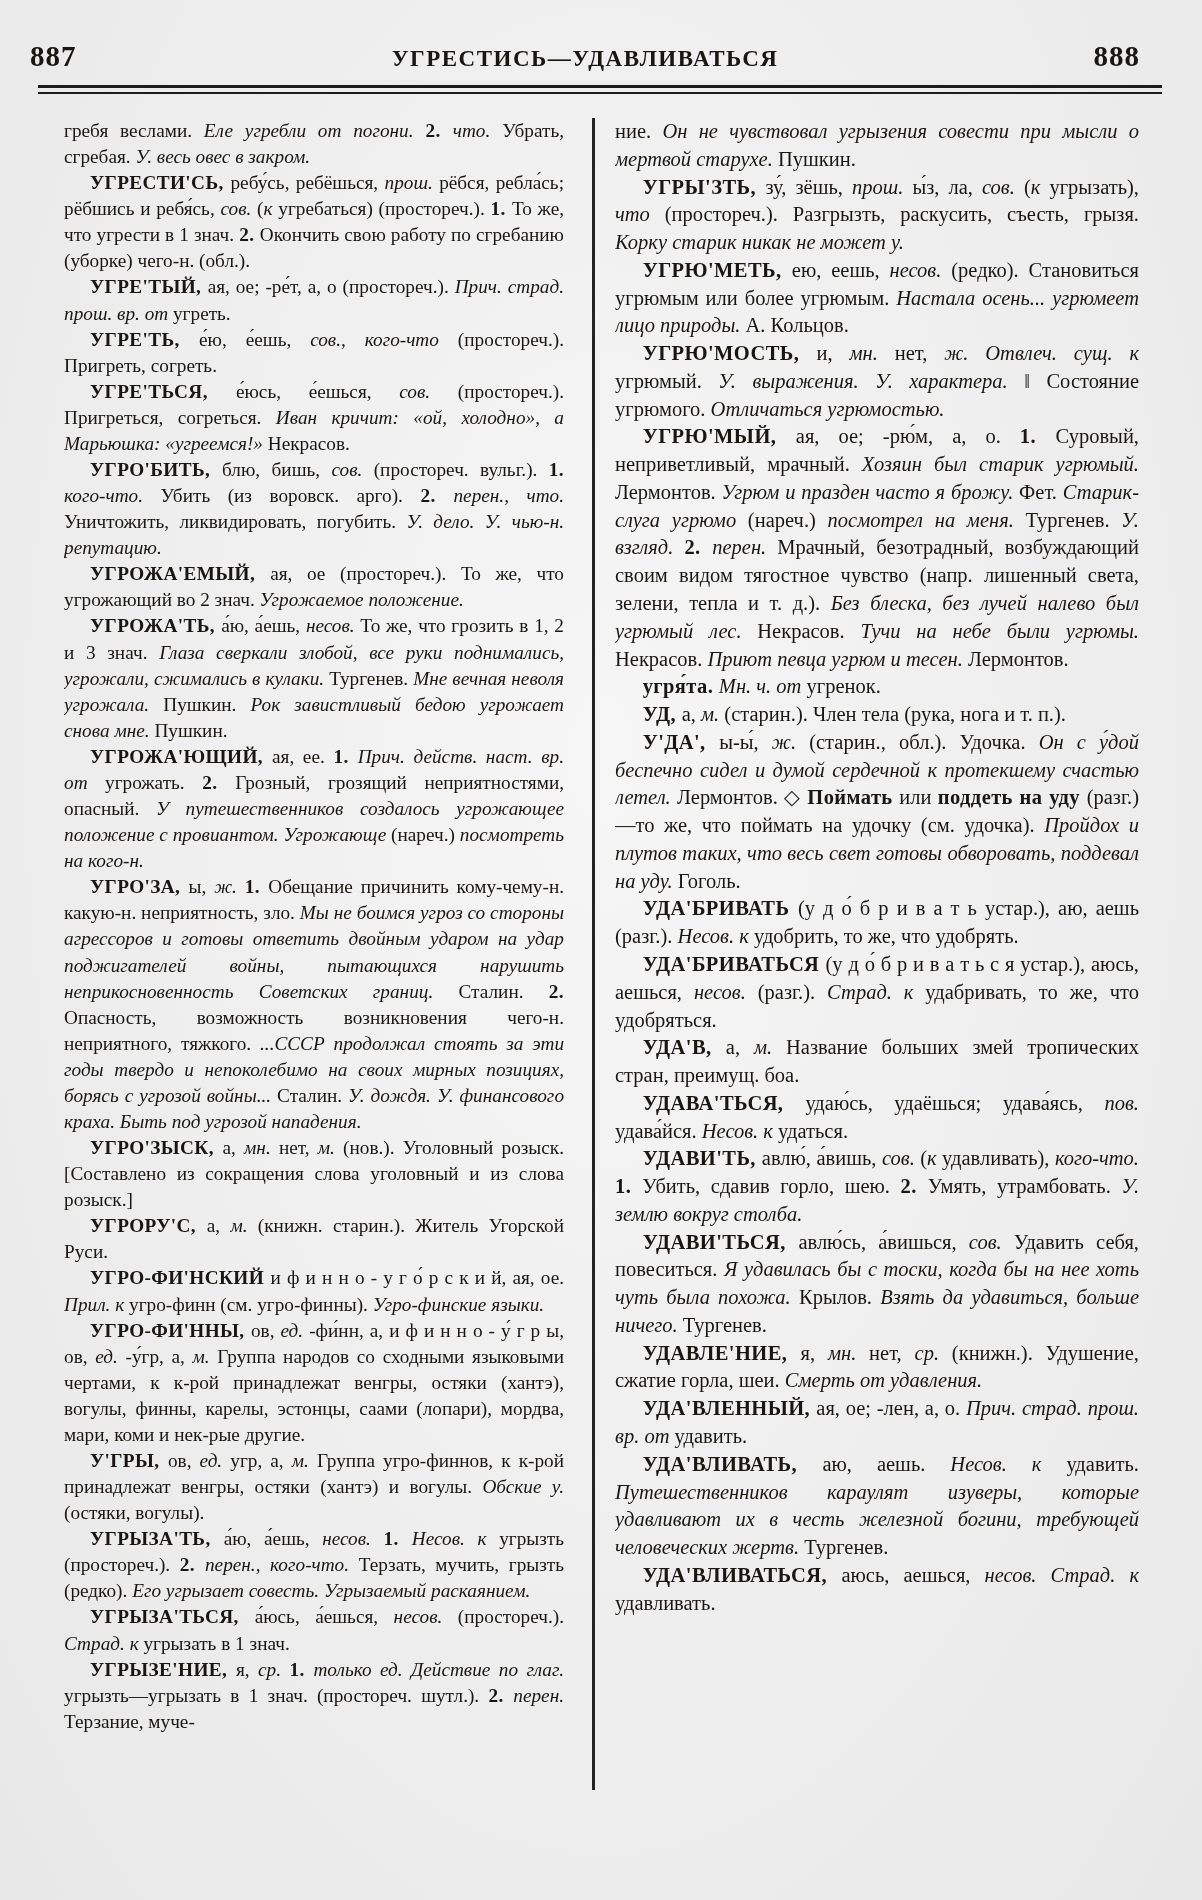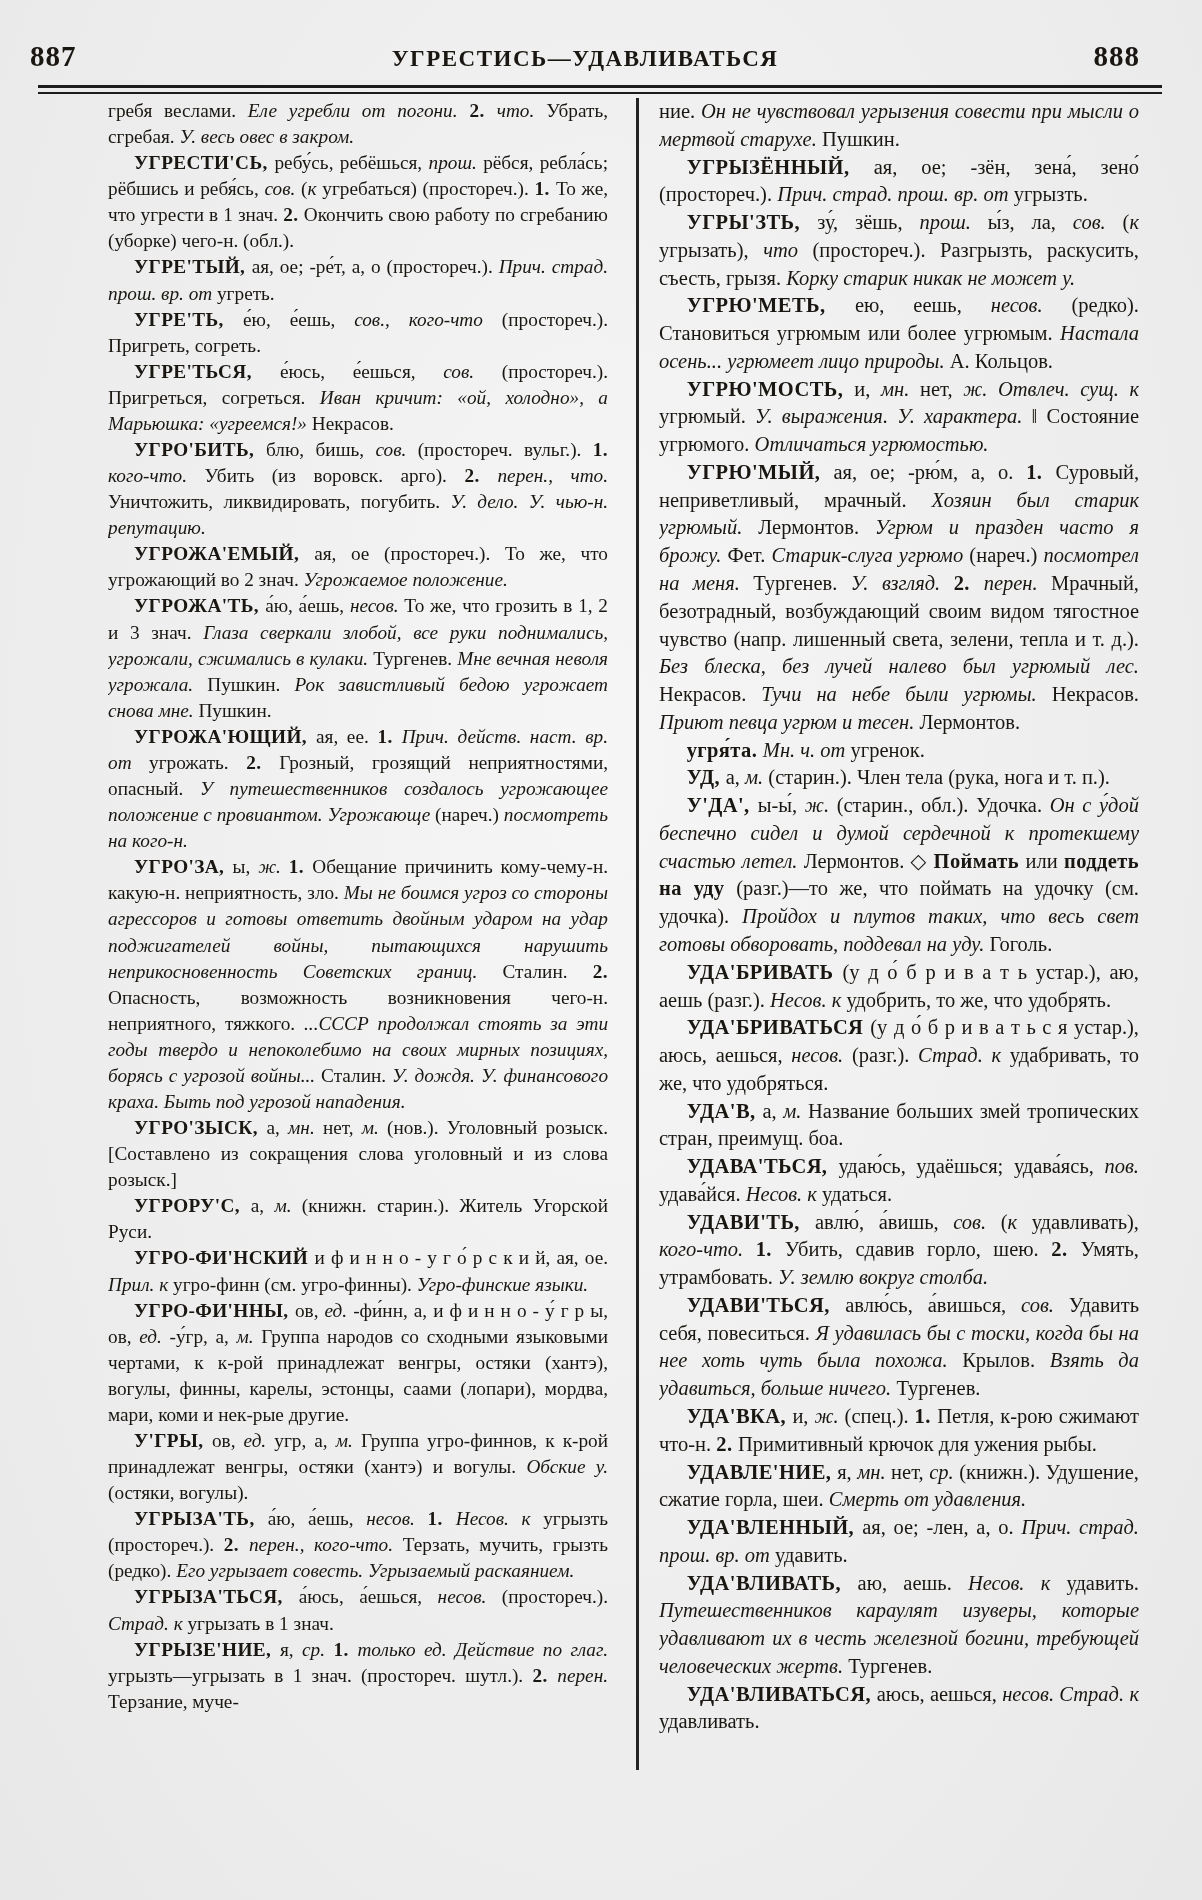--- a/index.html
+++ b/index.html
@@ -24,24 +24,23 @@
   .pagenum{font-weight:bold;font-size:29px;letter-spacing:1px;}
   .running-title{font-weight:bold;font-size:23px;letter-spacing:1.5px;white-space:nowrap;}
   .rule{
     margin:12px 40px 0 38px;
     height:4px;
     border-top:3px solid #1c1c1e;
     border-bottom:2px solid #1c1c1e;
   }
   .columns{
     display:flex;
-    padding:4px 63px 0 64px;
+    padding:24px 63px 0 64px;
     height:1672px;
     overflow:hidden;
-    margin-left:44px;
   }
   .col{
     text-align:justify;
     font-size:21.5px;
     line-height:1.355;
     hyphens:none;
     overflow:hidden;
   }
   .col-left{width:500px;margin-right:28px;}
   .divider{width:3px;background:#232325;align-self:stretch;}
@@ -82,35 +81,33 @@
         <p class="entry"><span class="r-b">УГРО-ФИ'НСКИЙ </span><span class="r-n">и ф и н н о - у г о́ р с к и й, ая, ое. </span><span class="r-i">Прил. к </span><span class="r-n">угро-финн (см. угро-финны). </span><span class="r-i">Угро-финские языки.</span></p>
         <p class="entry"><span class="r-b">УГРО-ФИ'ННЫ, </span><span class="r-n">ов, </span><span class="r-i">ед. </span><span class="r-n">-фи́нн, а, и ф и н н о - у́ г р ы, ов, </span><span class="r-i">ед. </span><span class="r-n">-у́гр, а, </span><span class="r-i">м. </span><span class="r-n">Группа народов со сходными языковыми чертами, к к-рой принадлежат венгры, остяки (хантэ), вогулы, финны, карелы, эстонцы, саами (лопари), мордва, мари, коми и нек-рые другие.</span></p>
         <p class="entry"><span class="r-b">У'ГРЫ, </span><span class="r-n">ов, </span><span class="r-i">ед. </span><span class="r-n">угр, а, </span><span class="r-i">м. </span><span class="r-n">Группа угро-финнов, к к-рой принадлежат венгры, остяки (хантэ) и вогулы. </span><span class="r-i">Обские у. </span><span class="r-n">(остяки, вогулы).</span></p>
         <p class="entry"><span class="r-b">УГРЫЗА'ТЬ, </span><span class="r-n">а́ю, а́ешь, </span><span class="r-i">несов. </span><span class="r-b">1. </span><span class="r-i">Несов. к </span><span class="r-n">угрызть (простореч.). </span><span class="r-b">2. </span><span class="r-i">перен., кого-что. </span><span class="r-n">Терзать, мучить, грызть (редко). </span><span class="r-i">Его угрызает совесть. Угрызаемый раскаянием.</span></p>
         <p class="entry"><span class="r-b">УГРЫЗА'ТЬСЯ, </span><span class="r-n">а́юсь, а́ешься, </span><span class="r-i">несов. </span><span class="r-n">(простореч.). </span><span class="r-i">Страд. к </span><span class="r-n">угрызать в 1 знач.</span></p>
         <p class="entry"><span class="r-b">УГРЫЗЕ'НИЕ, </span><span class="r-n">я, </span><span class="r-i">ср. </span><span class="r-b">1. </span><span class="r-i">только ед. Действие по глаг. </span><span class="r-n">угрызть—угрызать в 1 знач. (простореч. шутл.). </span><span class="r-b">2. </span><span class="r-i">перен. </span><span class="r-n">Терзание, муче-</span></p>
       </div>
     <div class="divider"></div>
     <div class="col col-right" style="font-size: 20.5px;">
         <p class="entry cont"><span class="r-n">ние. </span><span class="r-i">Он не чувствовал угрызения совести при мысли о мертвой старухе. </span><span class="r-n">Пушкин.</span></p>
-        <p class="entry"><span class="r-b">УГРЫЗЁННЫЙ, </span><span class="r-n">ая, ое; -зён, зена́, зено́ (простореч.). </span><span class="r-i">Прич. страд. прош. вр. от </span><span class="r-n">угрызть.</span></p>
         <p class="entry"><span class="r-b">УГРЫ'ЗТЬ, </span><span class="r-n">зу́, зёшь, </span><span class="r-i">прош. </span><span class="r-n">ы́з, ла, </span><span class="r-i">сов. </span><span class="r-n">(</span><span class="r-i">к </span><span class="r-n">угрызать), </span><span class="r-i">что </span><span class="r-n">(простореч.). Разгрызть, раскусить, съесть, грызя. </span><span class="r-i">Корку старик никак не может у.</span></p>
         <p class="entry"><span class="r-b">УГРЮ'МЕТЬ, </span><span class="r-n">ею, еешь, </span><span class="r-i">несов. </span><span class="r-n">(редко). Становиться угрюмым или более угрюмым. </span><span class="r-i">Настала осень... угрюмеет лицо природы. </span><span class="r-n">А. Кольцов.</span></p>
         <p class="entry"><span class="r-b">УГРЮ'МОСТЬ, </span><span class="r-n">и, </span><span class="r-i">мн. </span><span class="r-n">нет, </span><span class="r-i">ж. Отвлеч. сущ. к </span><span class="r-n">угрюмый. </span><span class="r-i">У. выражения. У. характера. </span><span class="r-n">‖ Состояние угрюмого. </span><span class="r-i">Отличаться угрюмостью.</span></p>
         <p class="entry"><span class="r-b">УГРЮ'МЫЙ, </span><span class="r-n">ая, ое; -рю́м, а, о. </span><span class="r-b">1. </span><span class="r-n">Суровый, неприветливый, мрачный. </span><span class="r-i">Хозяин был старик угрюмый. </span><span class="r-n">Лермонтов. </span><span class="r-i">Угрюм и празден часто я брожу. </span><span class="r-n">Фет. </span><span class="r-i">Старик-слуга угрюмо </span><span class="r-n">(нареч.) </span><span class="r-i">посмотрел на меня. </span><span class="r-n">Тургенев. </span><span class="r-i">У. взгляд. </span><span class="r-b">2. </span><span class="r-i">перен. </span><span class="r-n">Мрачный, безотрадный, возбуждающий своим видом тягостное чувство (напр. лишенный света, зелени, тепла и т. д.). </span><span class="r-i">Без блеска, без лучей налево был угрюмый лес. </span><span class="r-n">Некрасов. </span><span class="r-i">Тучи на небе были угрюмы. </span><span class="r-n">Некрасов. </span><span class="r-i">Приют певца угрюм и тесен. </span><span class="r-n">Лермонтов.</span></p>
         <p class="entry"><span class="r-b">угря́та. </span><span class="r-i">Мн. ч. от </span><span class="r-n">угренок.</span></p>
         <p class="entry"><span class="r-b">УД, </span><span class="r-n">а, </span><span class="r-i">м. </span><span class="r-n">(старин.). Член тела (рука, нога и т. п.).</span></p>
         <p class="entry"><span class="r-b">У'ДА', </span><span class="r-n">ы-ы́, </span><span class="r-i">ж. </span><span class="r-n">(старин., обл.). Удочка. </span><span class="r-i">Он с у́дой беспечно сидел и думой сердечной к протекшему счастью летел. </span><span class="r-n">Лермонтов. ◇ </span><span class="r-b">Поймать </span><span class="r-n">или </span><span class="r-b">поддеть на уду </span><span class="r-n">(разг.)—то же, что поймать на удочку (см. удочка). </span><span class="r-i">Пройдох и плутов таких, что весь свет готовы обворовать, поддевал на уду. </span><span class="r-n">Гоголь.</span></p>
         <p class="entry"><span class="r-b">УДА'БРИВАТЬ </span><span class="r-n">(у д о́ б р и в а т ь устар.), аю, аешь (разг.). </span><span class="r-i">Несов. к </span><span class="r-n">удобрить, то же, что удобрять.</span></p>
         <p class="entry"><span class="r-b">УДА'БРИВАТЬСЯ </span><span class="r-n">(у д о́ б р и в а т ь с я устар.), аюсь, аешься, </span><span class="r-i">несов. </span><span class="r-n">(разг.). </span><span class="r-i">Страд. к </span><span class="r-n">удабривать, то же, что удобряться.</span></p>
         <p class="entry"><span class="r-b">УДА'В, </span><span class="r-n">а, </span><span class="r-i">м. </span><span class="r-n">Название больших змей тропических стран, преимущ. боа.</span></p>
         <p class="entry"><span class="r-b">УДАВА'ТЬСЯ, </span><span class="r-n">удаю́сь, удаёшься; удава́ясь, </span><span class="r-i">пов. </span><span class="r-n">удава́йся. </span><span class="r-i">Несов. к </span><span class="r-n">удаться.</span></p>
         <p class="entry"><span class="r-b">УДАВИ'ТЬ, </span><span class="r-n">авлю́, а́вишь, </span><span class="r-i">сов. </span><span class="r-n">(</span><span class="r-i">к </span><span class="r-n">удавливать), </span><span class="r-i">кого-что. </span><span class="r-b">1. </span><span class="r-n">Убить, сдавив горло, шею. </span><span class="r-b">2. </span><span class="r-n">Умять, утрамбовать. </span><span class="r-i">У. землю вокруг столба.</span></p>
         <p class="entry"><span class="r-b">УДАВИ'ТЬСЯ, </span><span class="r-n">авлю́сь, а́вишься, </span><span class="r-i">сов. </span><span class="r-n">Удавить себя, повеситься. </span><span class="r-i">Я удавилась бы с тоски, когда бы на нее хоть чуть была похожа. </span><span class="r-n">Крылов. </span><span class="r-i">Взять да удавиться, больше ничего. </span><span class="r-n">Тургенев.</span></p>
-        <p class="entry"><span class="r-b">УДА'ВКА, </span><span class="r-n">и, </span><span class="r-i">ж. </span><span class="r-n">(спец.). </span><span class="r-b">1. </span><span class="r-n">Петля, к-рою сжимают что-н. </span><span class="r-b">2. </span><span class="r-n">Примитивный крючок для ужения рыбы.</span></p>
         <p class="entry"><span class="r-b">УДАВЛЕ'НИЕ, </span><span class="r-n">я, </span><span class="r-i">мн. </span><span class="r-n">нет, </span><span class="r-i">ср. </span><span class="r-n">(книжн.). Удушение, сжатие горла, шеи. </span><span class="r-i">Смерть от удавления.</span></p>
         <p class="entry"><span class="r-b">УДА'ВЛЕННЫЙ, </span><span class="r-n">ая, ое; -лен, а, о. </span><span class="r-i">Прич. страд. прош. вр. от </span><span class="r-n">удавить.</span></p>
         <p class="entry"><span class="r-b">УДА'ВЛИВАТЬ, </span><span class="r-n">аю, аешь. </span><span class="r-i">Несов. к </span><span class="r-n">удавить. </span><span class="r-i">Путешественников караулят изуверы, которые удавливают их в честь железной богини, требующей человеческих жертв. </span><span class="r-n">Тургенев.</span></p>
         <p class="entry"><span class="r-b">УДА'ВЛИВАТЬСЯ, </span><span class="r-n">аюсь, аешься, </span><span class="r-i">несов. Страд. к </span><span class="r-n">удавливать.</span></p>
       </div>
   </div>
 
 </div>
 
 </body></html>

